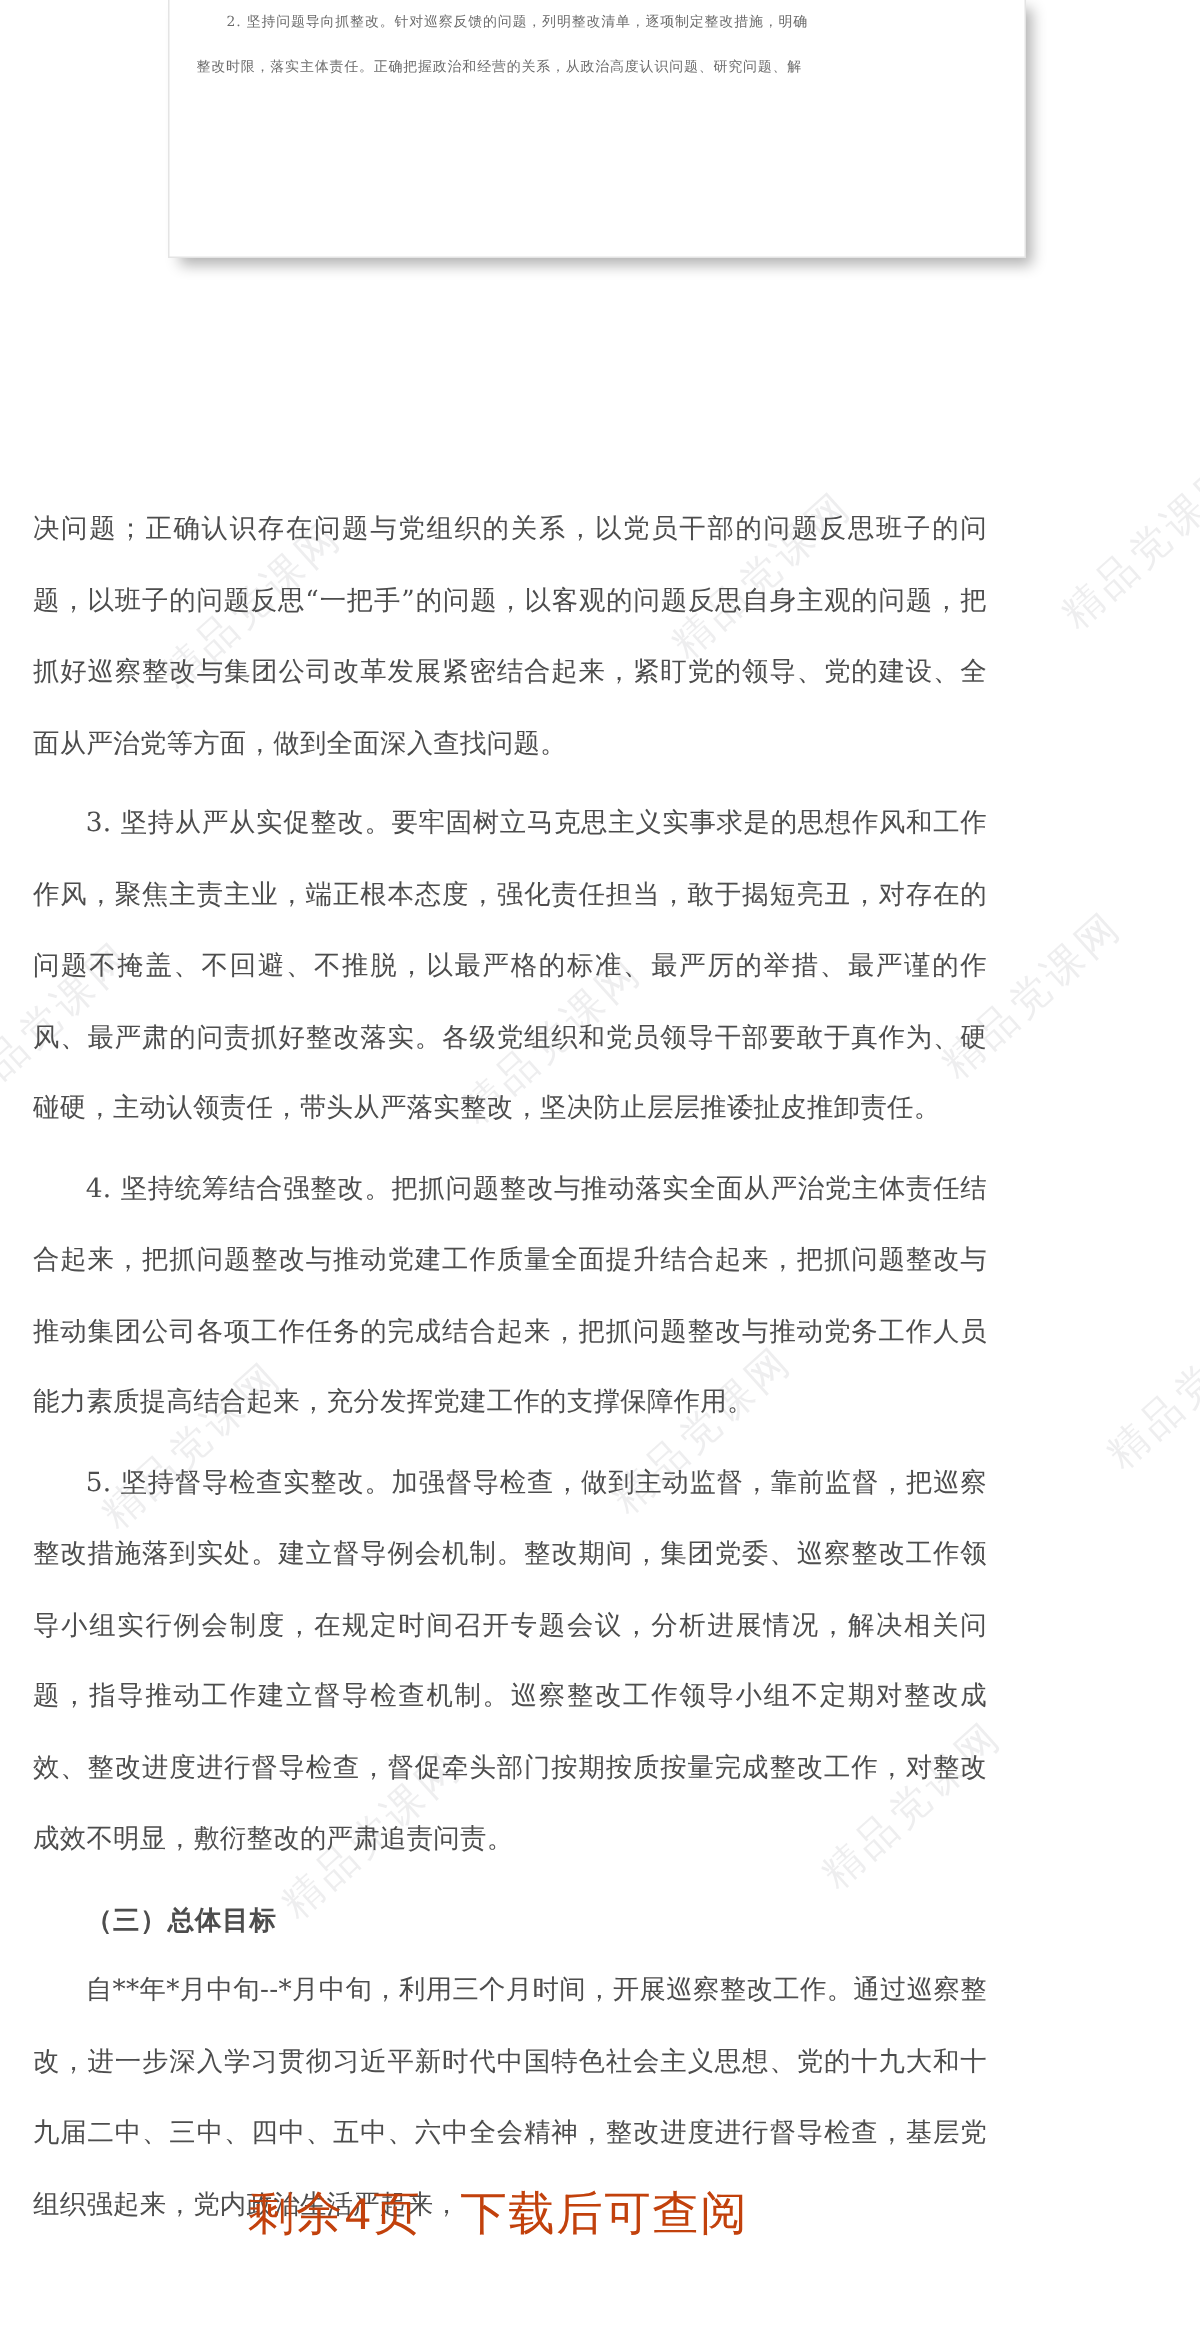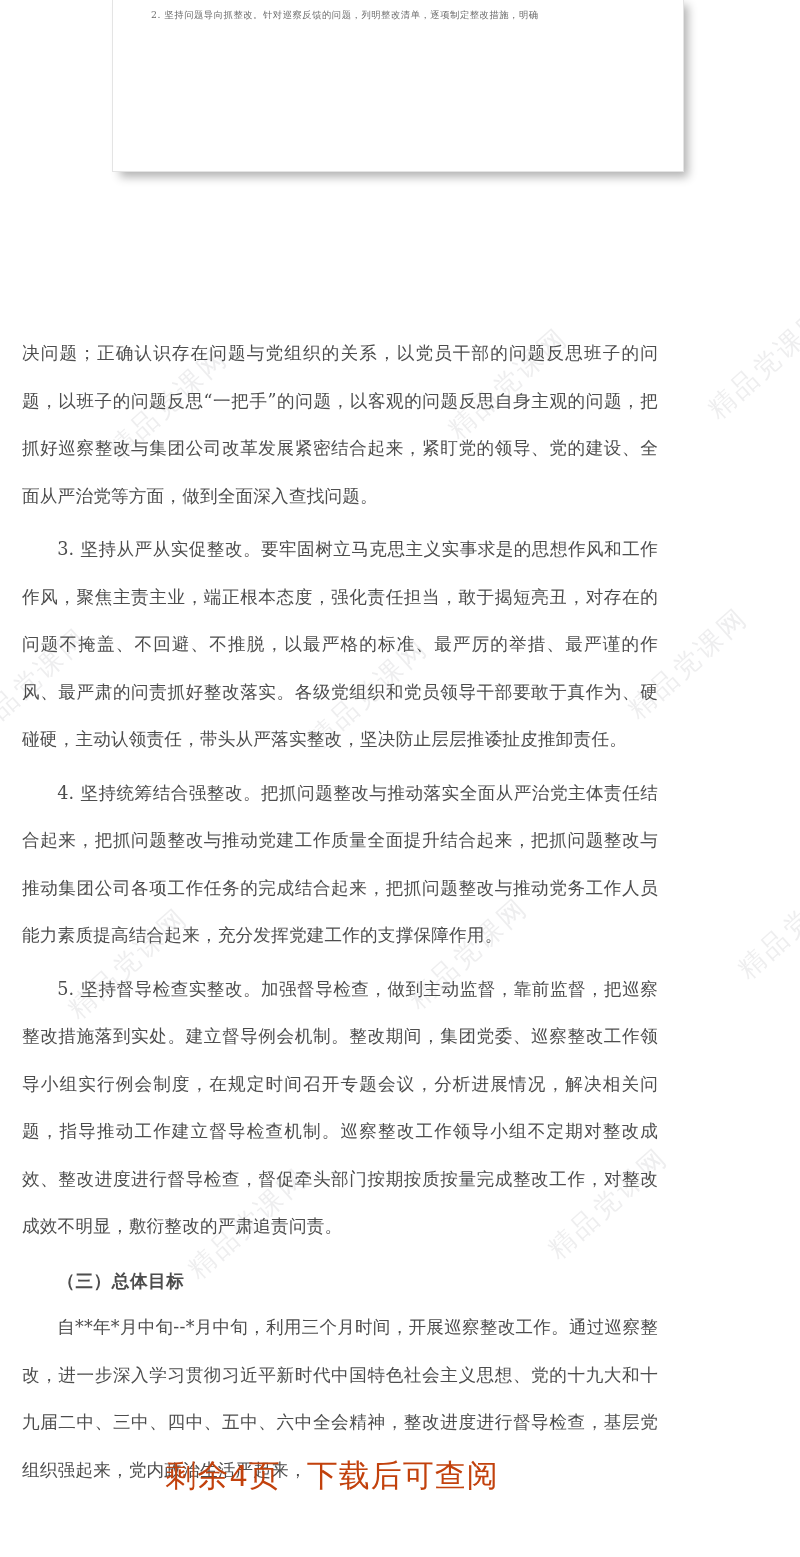--- a/index.html
+++ b/index.html
@@ -108,20 +108,21 @@
     z-index: 3;
   }
   #paywall-notice .gap { display: inline-block; width: 26px; }
 </style>
 </head>
 <body>
 
 <div id="prev-page-card">
   <div class="card-body">
     <div class="card-line indent">2. 坚持问题导向抓整改。针对巡察反馈的问题，列明整改清单，逐项制定整改措施，明确</div>
+    <div class="card-line">整改时限，落实主体责任。正确把握政治和经营的关系，从政治高度认识问题、研究问题、解</div>
   </div>
 </div>
 
 <div id="watermark-layer">
   <span class="wm" style="left:100px;  top:140px;">精品党课网</span>
   <span class="wm" style="left:440px;  top:120px;">精品党课网</span>
   <span class="wm" style="left:700px;  top:100px;">精品党课网</span>
   <span class="wm" style="left:-40px;  top:420px;">精品党课网</span>
   <span class="wm" style="left:300px;  top:430px;">精品党课网</span>
   <span class="wm" style="left:620px;  top:400px;">精品党课网</span>

